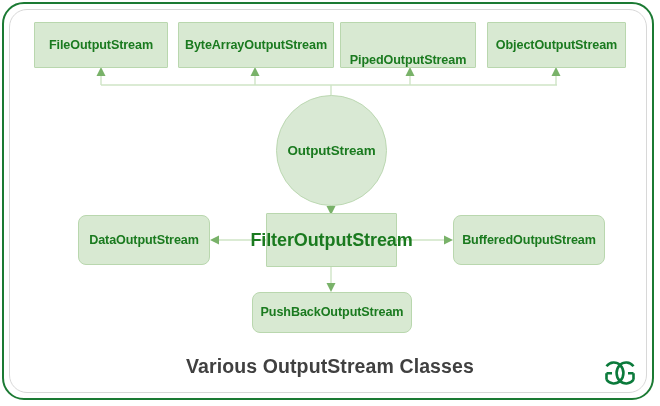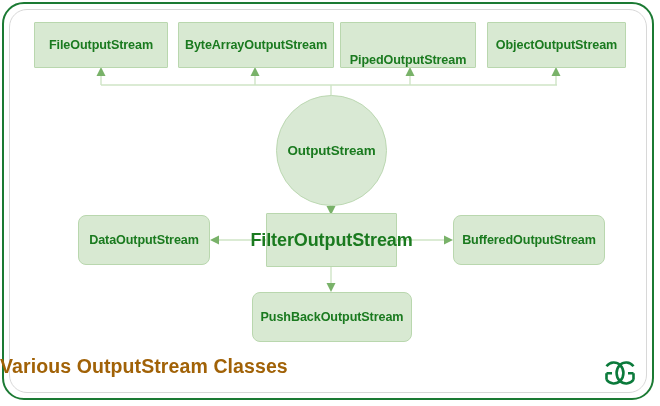--- a/index.html
+++ b/index.html
@@ -58,23 +58,24 @@
   .node.circle  {
     border-radius: 50%;
     background: #d9e9d4;
     border: 1px solid #bcd8b2;
   }
   .title {
     position: absolute;
     left: 0;
     top: 355px;
     width: 660px;
+    text-align: center;
     font-size: 19.5px;
     font-weight: bold;
-    color: #a16207;
+    color: #404040;
     letter-spacing: 0.1px;
   }
   .logo {
     position: absolute;
     left: 592px;
     top: 356px;
     width: 56px;
     height: 34px;
   }
   svg.wires {
@@ -150,21 +151,21 @@
   </div>
 
   <div class="node rounded" style="left:266px; top:213px; width:131px; height:54px; font-size:18px;">
     <span>FilterOutputStream</span>
   </div>
 
   <div class="node square" style="left:453px; top:215px; width:152px; height:50px; font-size:12.6px;">
     <span>BufferedOutputStream</span>
   </div>
 
-  <div class="node square" style="left:252px; top:292px; width:160px; height:50px; font-size:12.6px;">
+  <div class="node square" style="left:252px; top:292px; width:160px; height:41px; font-size:12.6px;">
     <span>PushBackOutputStream</span>
   </div>
 
   <div class="title">Various OutputStream Classes</div>
 
   <div class="logo">
     <svg viewBox="0 0 56 34" width="56" height="34" aria-hidden="true">
 
       <g transform="translate(26,4) scale(-1,1)" fill="none" stroke="#0b7a3b" stroke-width="2.6">
         <path d="M11.5,6.2 A9.6,10.5 0 1 0 11.5,19.8 M11.5,13.2 L11.5,19.8 M6.0,13.2 L11.5,13.2"></path>

